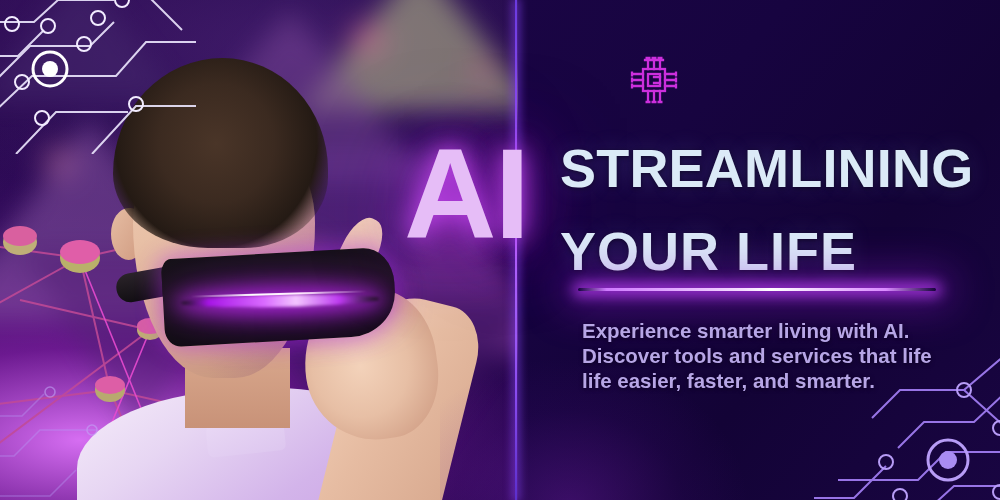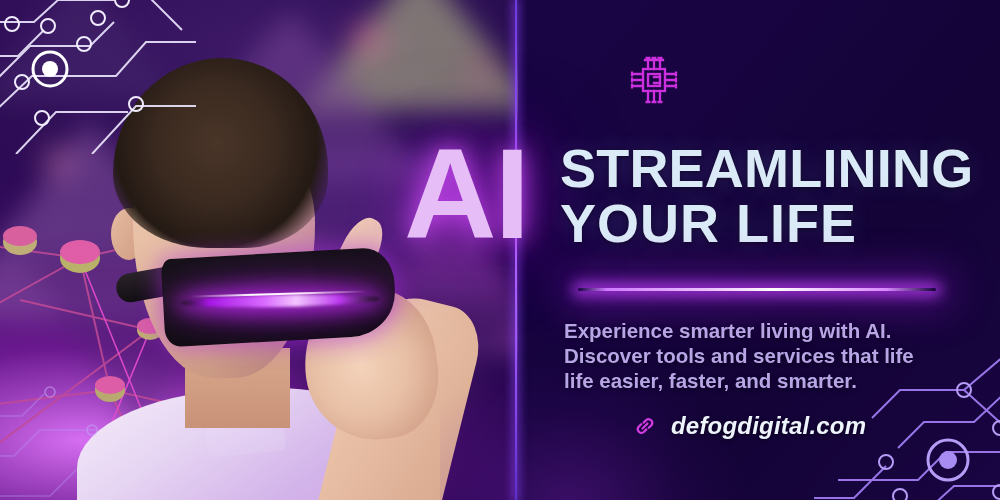--- a/index.html
+++ b/index.html
@@ -148,31 +148,31 @@
     font-size:128px; line-height:1; font-weight:700; letter-spacing:-2px;
     color:#e6bdf7;
     text-shadow:0 0 26px rgba(214,80,255,0.95), 0 0 58px rgba(180,40,230,0.75), 0 0 96px rgba(150,20,210,0.5);
   }
   .hl-lines { position:absolute; left:156px; top:5px; }
   .hl-line {
     font-size:54px; line-height:55px; font-weight:700; letter-spacing:0.2px;
     color:#dbeaf7; white-space:nowrap;
     text-shadow:0 1px 5px rgba(0,0,0,0.45), 0 0 22px rgba(140,180,255,0.20);
   }
-  .hl-line.l2 { letter-spacing:1px; }
+  .hl-line.l2 { letter-spacing:1px;margin-top:28px; }
 
   .hdivider {
     position:absolute; left:578px; top:288px; width:358px; height:3px;
     background:linear-gradient(90deg, rgba(200,90,255,0) 0%, #cf7aff 8%, #f4dcff 46%, #ffffff 54%, #d98aff 86%, rgba(200,90,255,0) 100%);
     border-radius:3px;
     box-shadow:0 0 14px 5px rgba(186,60,245,0.85), 0 0 40px 16px rgba(150,30,215,0.40);
   }
 
   .body-copy {
-    position:absolute; left:564px; top:318px; width:404px;
+    position:absolute; left:582px; top:318px; width:404px;
     font-size:20.5px; line-height:25px; font-weight:700; color:#b7a6e6;
     text-shadow:0 1px 4px rgba(0,0,0,0.5);
   }
   .body-copy span { display:block; }
 
   .url-row { position:absolute; left:632px; top:412px; display:flex; align-items:center; gap:13px; }
   .url-text {
     font-size:24px; font-weight:700; font-style:italic; color:#eef4fb; letter-spacing:0.2px;
     text-shadow:0 1px 4px rgba(0,0,0,0.55);
   }
@@ -344,25 +344,15 @@
     </div>
 
     <div class="hdivider"></div>
 
     <div class="body-copy">
       <span>Experience smarter living with AI.</span>
       <span>Discover tools and services that life</span>
       <span>life easier, faster, and smarter.</span>
     </div>
 
-    <div class="url-row">
-      <svg width="26" height="26" viewBox="0 0 26 26" fill="none">
-        <g stroke="#d23ce0" stroke-width="2.2" stroke-linecap="round">
-          <path d="M10.5 15.5 L15.5 10.5"></path>
-          <path d="M9.2 11.2 L6.6 13.8 a3.7 3.7 0 0 0 5.2 5.2 l2.6 -2.6"></path>
-          <path d="M16.8 14.8 L19.4 12.2 a3.7 3.7 0 0 0 -5.2 -5.2 l-2.6 2.6"></path>
-        </g>
-      </svg>
-      <div class="url-text">defogdigital.com</div>
-    </div>
 
   </div>
 </div>
 
 </body></html>

